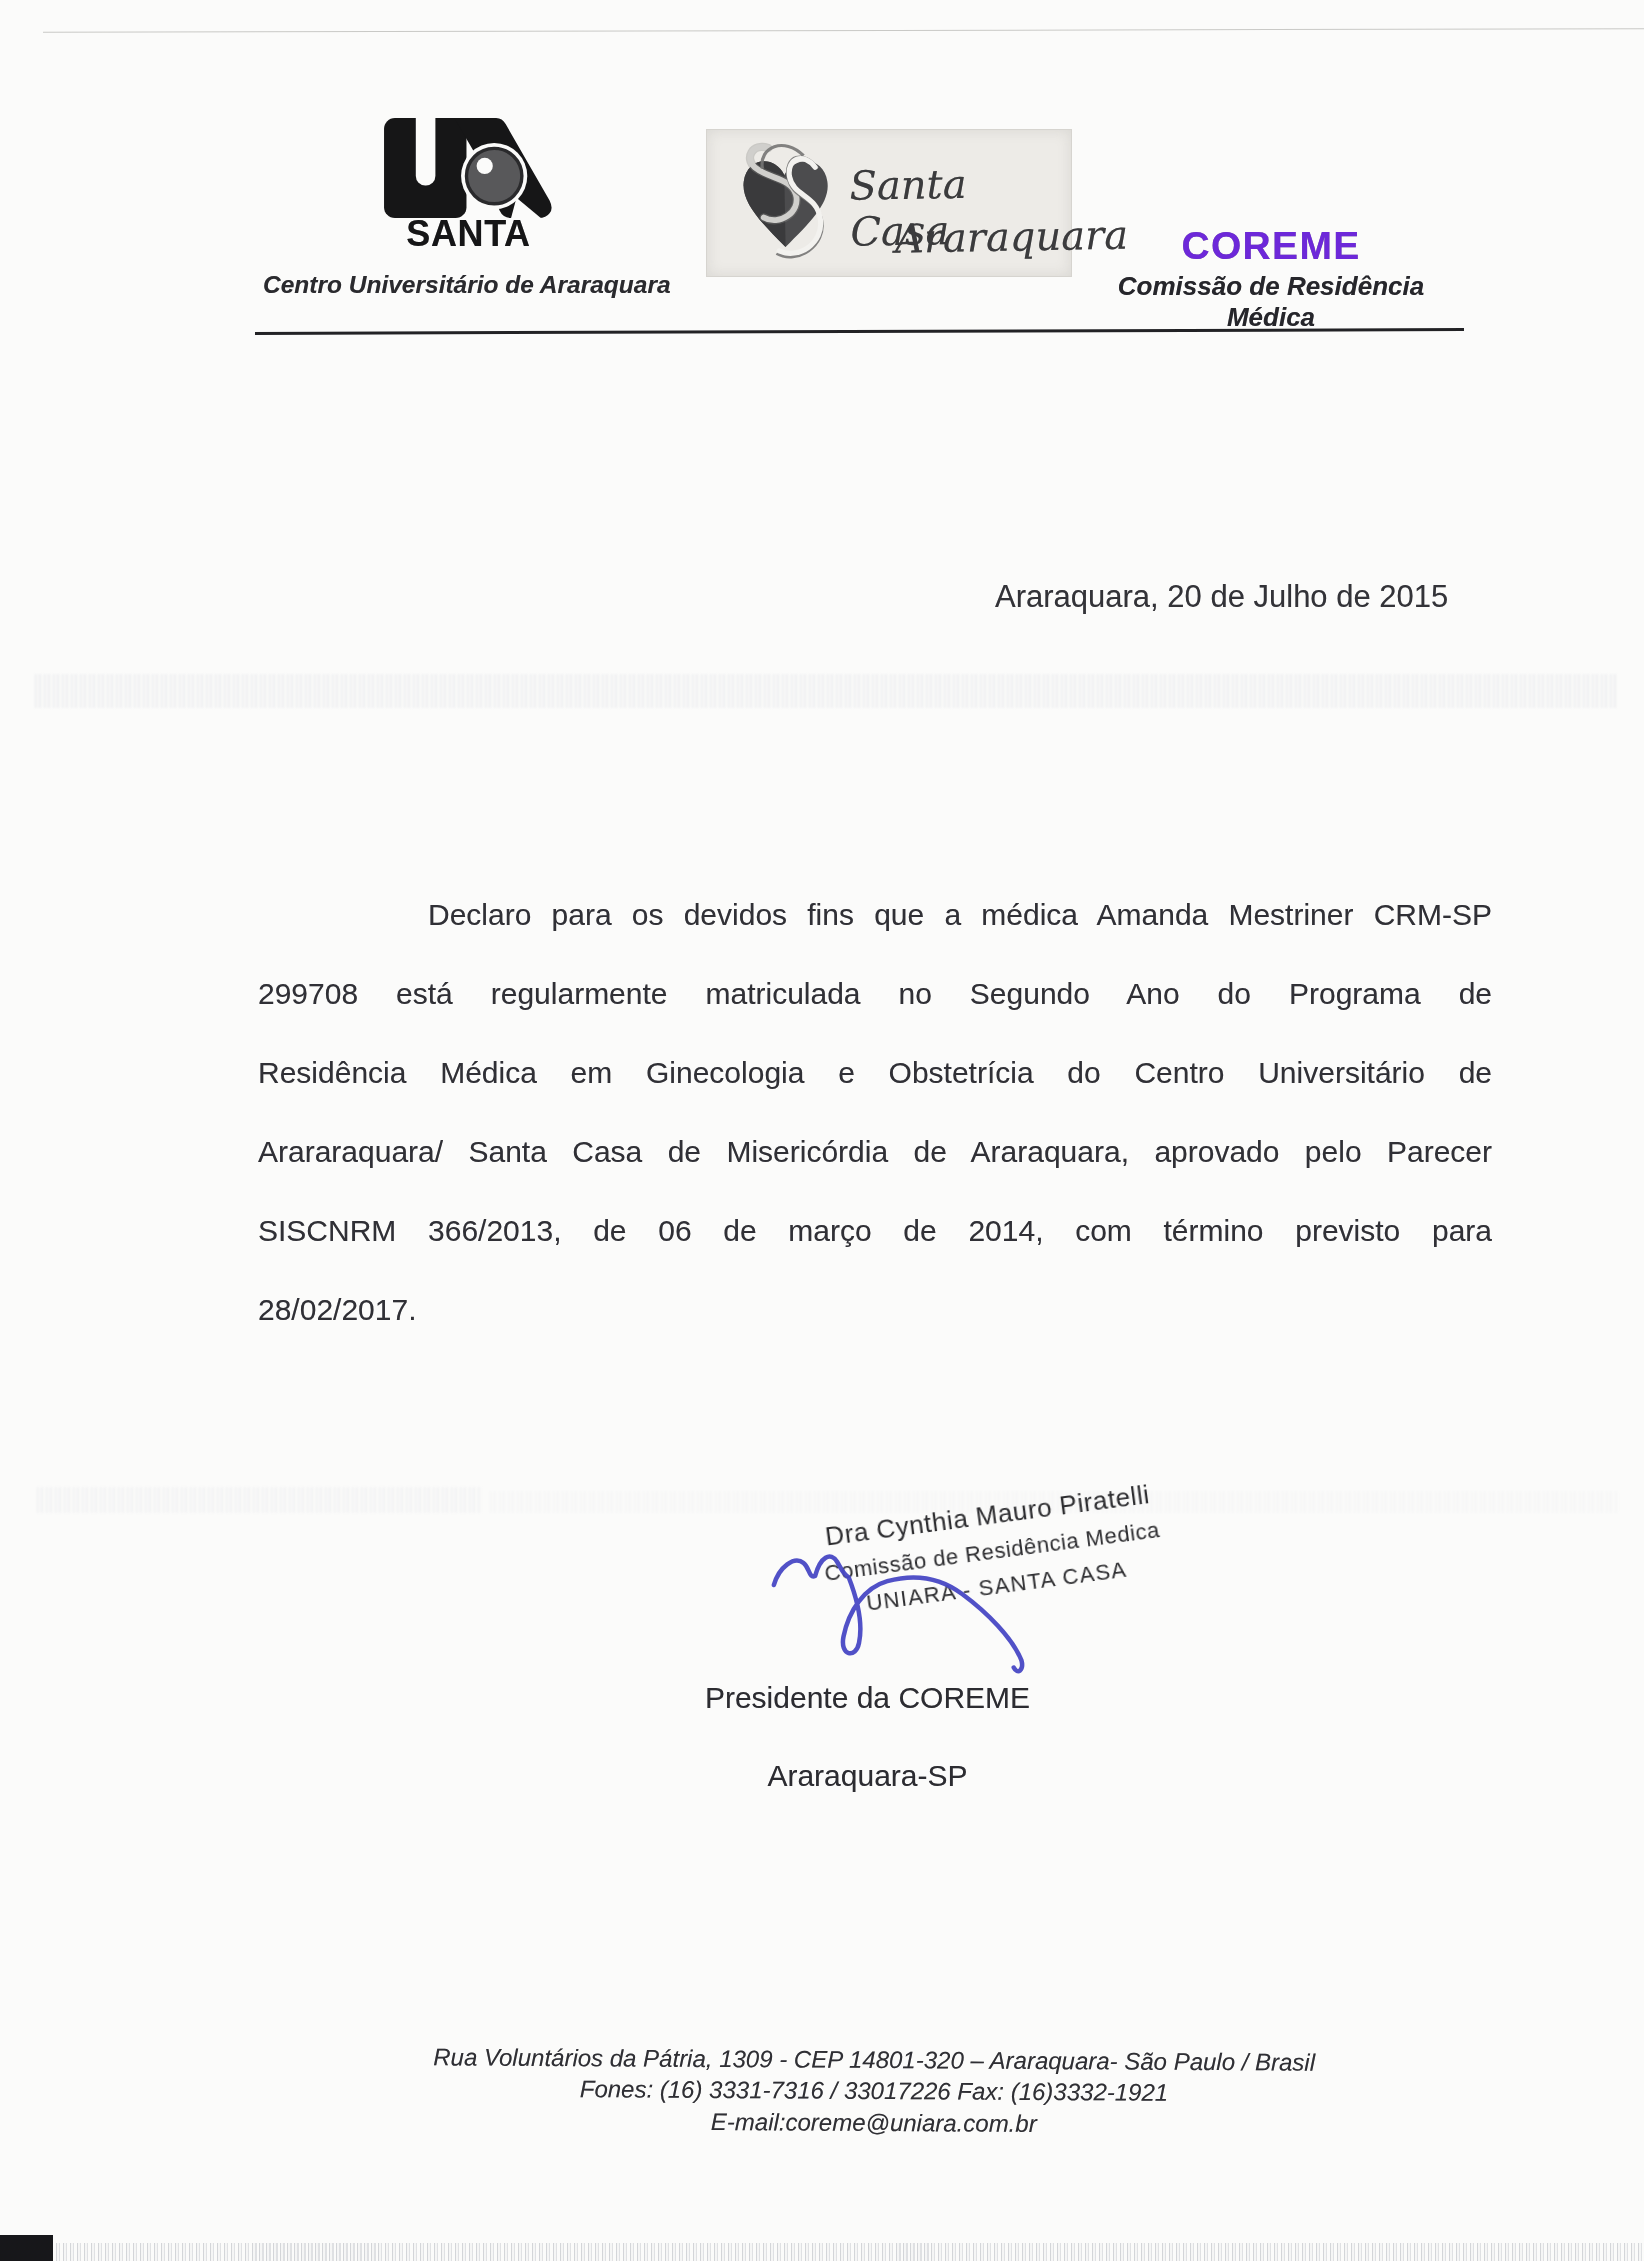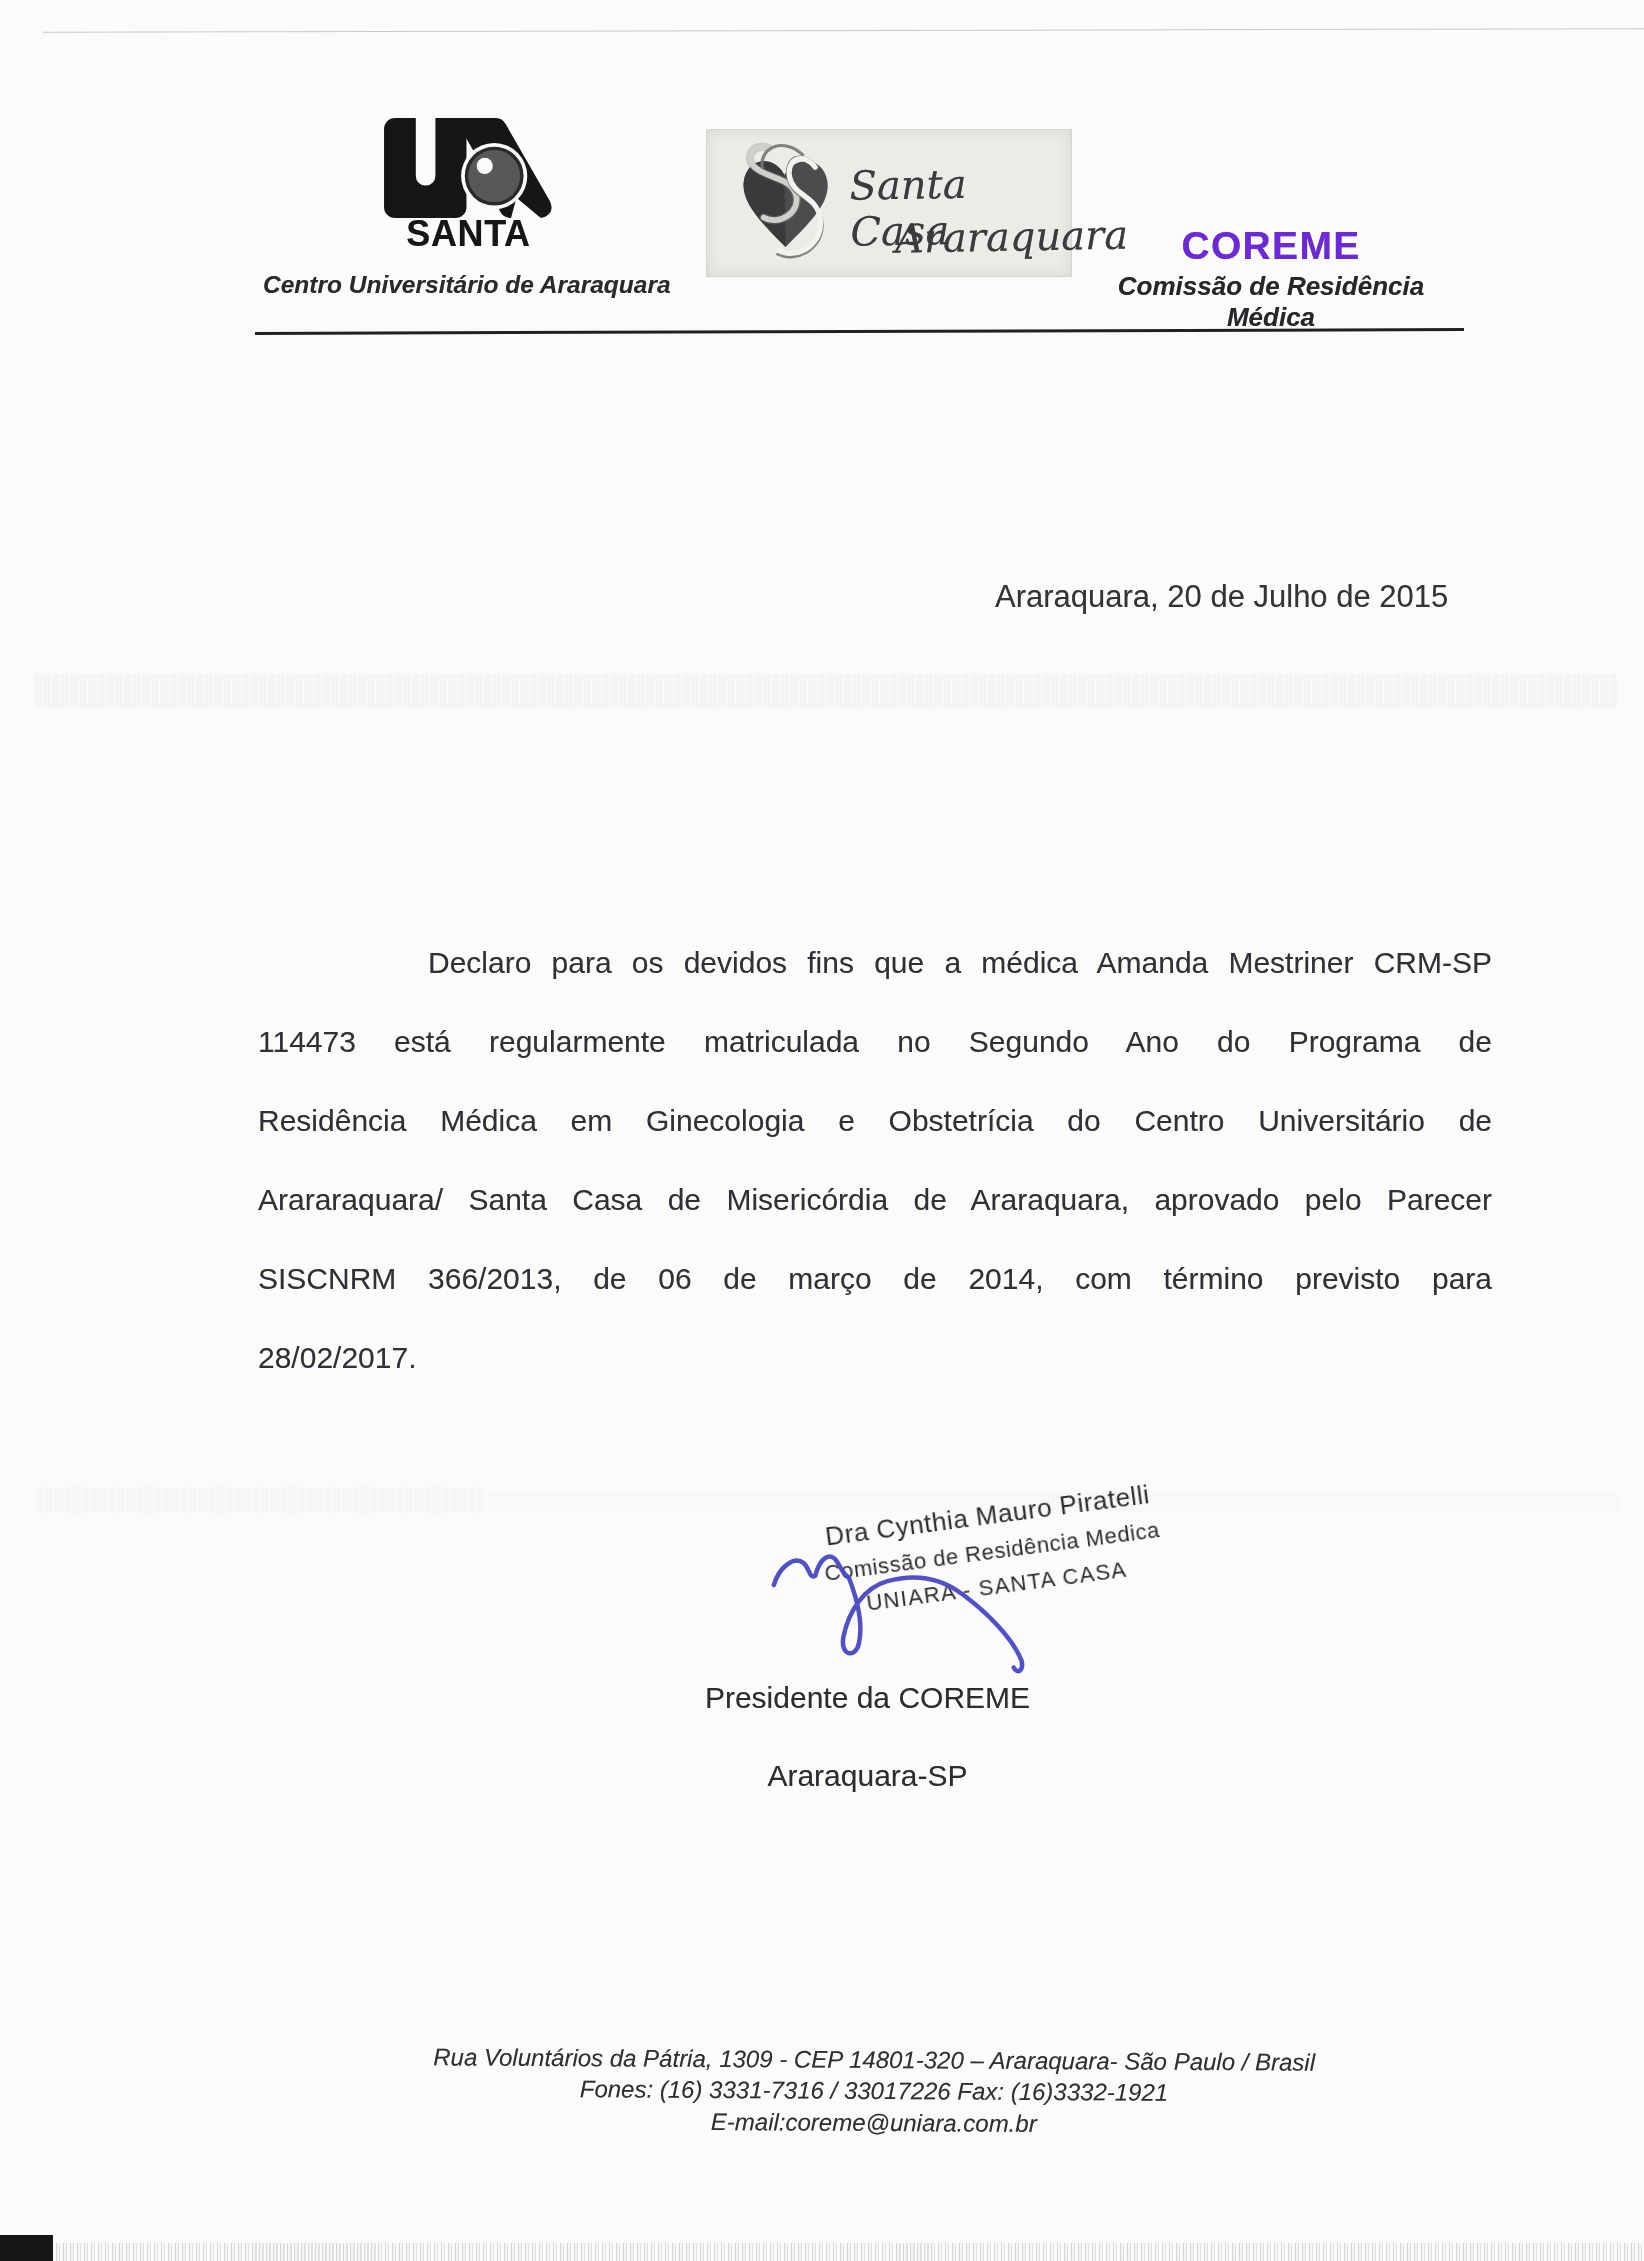--- a/index.html
+++ b/index.html
@@ -88,21 +88,21 @@
   .body-par{
     left:258px;top:898px;width:1234px;
     font-size:30px;color:#303036;
     text-shadow:0 0 0.6px rgba(40,40,45,.32);
   }
   .body-line{
     height:79px;
     text-align:justify;text-align-last:justify;
     white-space:normal;
   }
-  .body-line.first{text-indent:170px;margin-top:48px;}
+  .body-line.first{text-indent:170px;}
   .body-line.last{text-align-last:left;}
   
   .stamp{
     left:818px;top:1500px;width:348px;
     transform:rotate(-7.5deg);
     color:#2d2d30;text-align:center;
     filter:blur(0.3px);
   }
   .stamp-l1{font-size:26px;letter-spacing:0.6px;}
   .stamp-l2{font-size:22px;margin-top:8.4px;letter-spacing:0.6px;}
@@ -164,21 +164,21 @@
     <div class="coreme-title">COREME</div>
     <div class="coreme-subtitle">Comissão de Residência Médica</div>
   </div>
 
   <div class="abs header-rule"></div>
 
   <div class="abs date-line">Araraquara, 20 de Julho de 2015</div>
 
   <div class="abs body-par">
     <div class="body-line first">Declaro para os devidos fins que a médica Amanda Mestriner CRM-SP</div>
-    <div class="body-line">114473 está regularmente matriculada no Segundo Ano do Programa de</div>
+    <div class="body-line">299708 está regularmente matriculada no Segundo Ano do Programa de</div>
     <div class="body-line">Residência Médica em Ginecologia e Obstetrícia do Centro Universitário de</div>
     <div class="body-line">Arararaquara/ Santa Casa de Misericórdia de Araraquara, aprovado pelo Parecer</div>
     <div class="body-line">SISCNRM 366/2013, de 06 de março de 2014, com término previsto para</div>
     <div class="body-line last">28/02/2017.</div>
   </div>
 
   <div class="abs stamp">
     <div class="stamp-l1">Dra Cynthia Mauro Piratelli</div>
     <div class="stamp-l2">Comissão de Residência Medica</div>
     <div class="stamp-l3">UNIARA - SANTA CASA</div>

